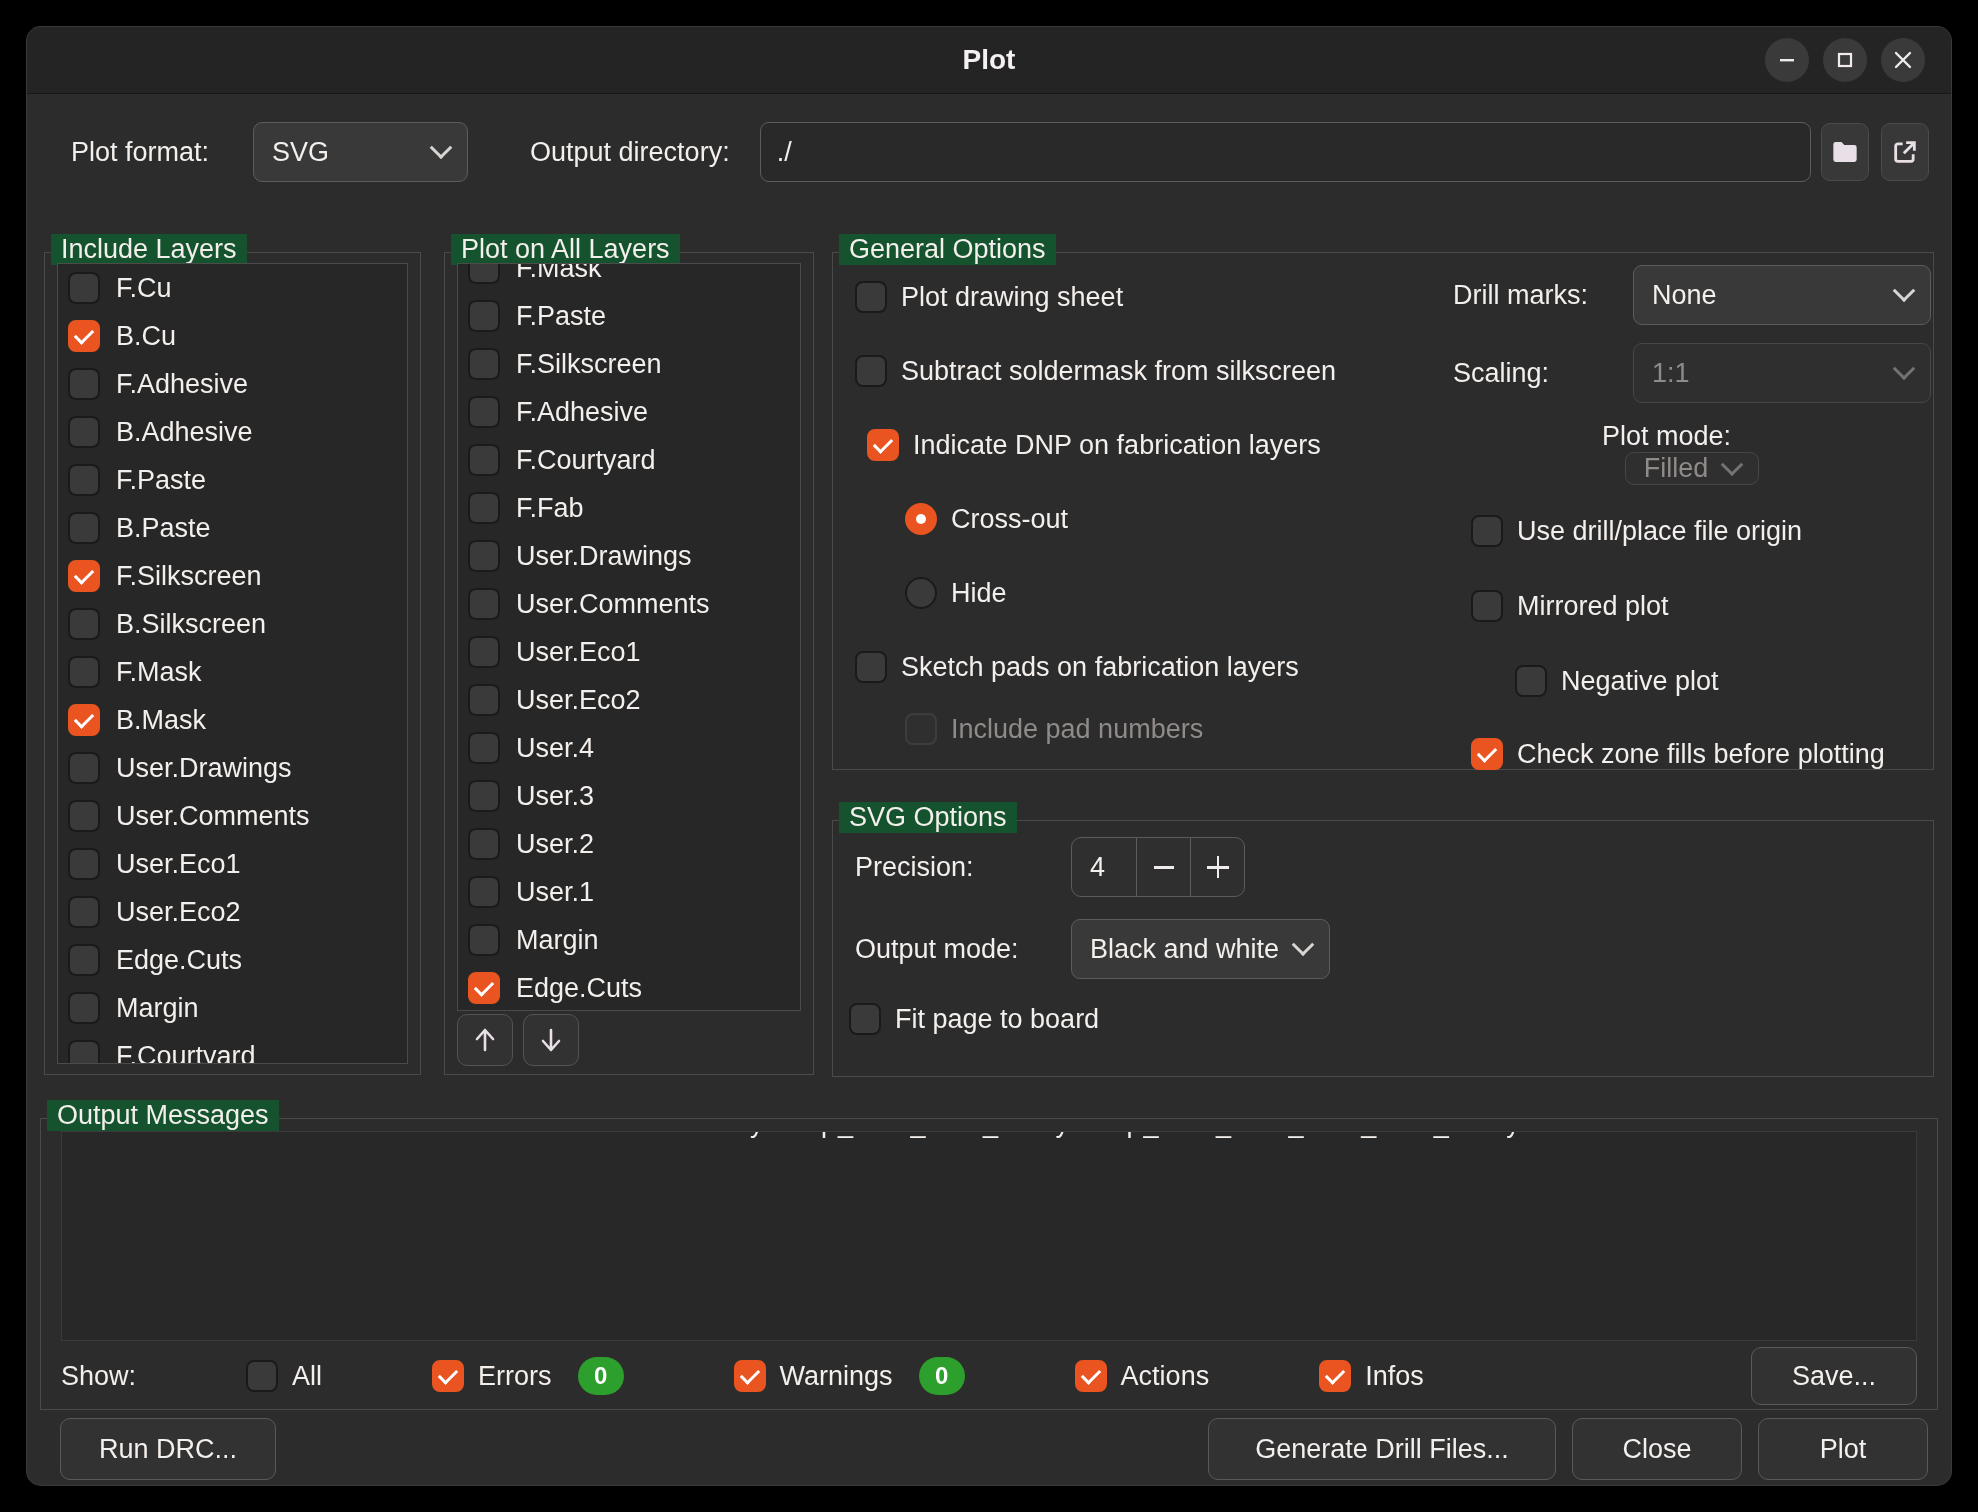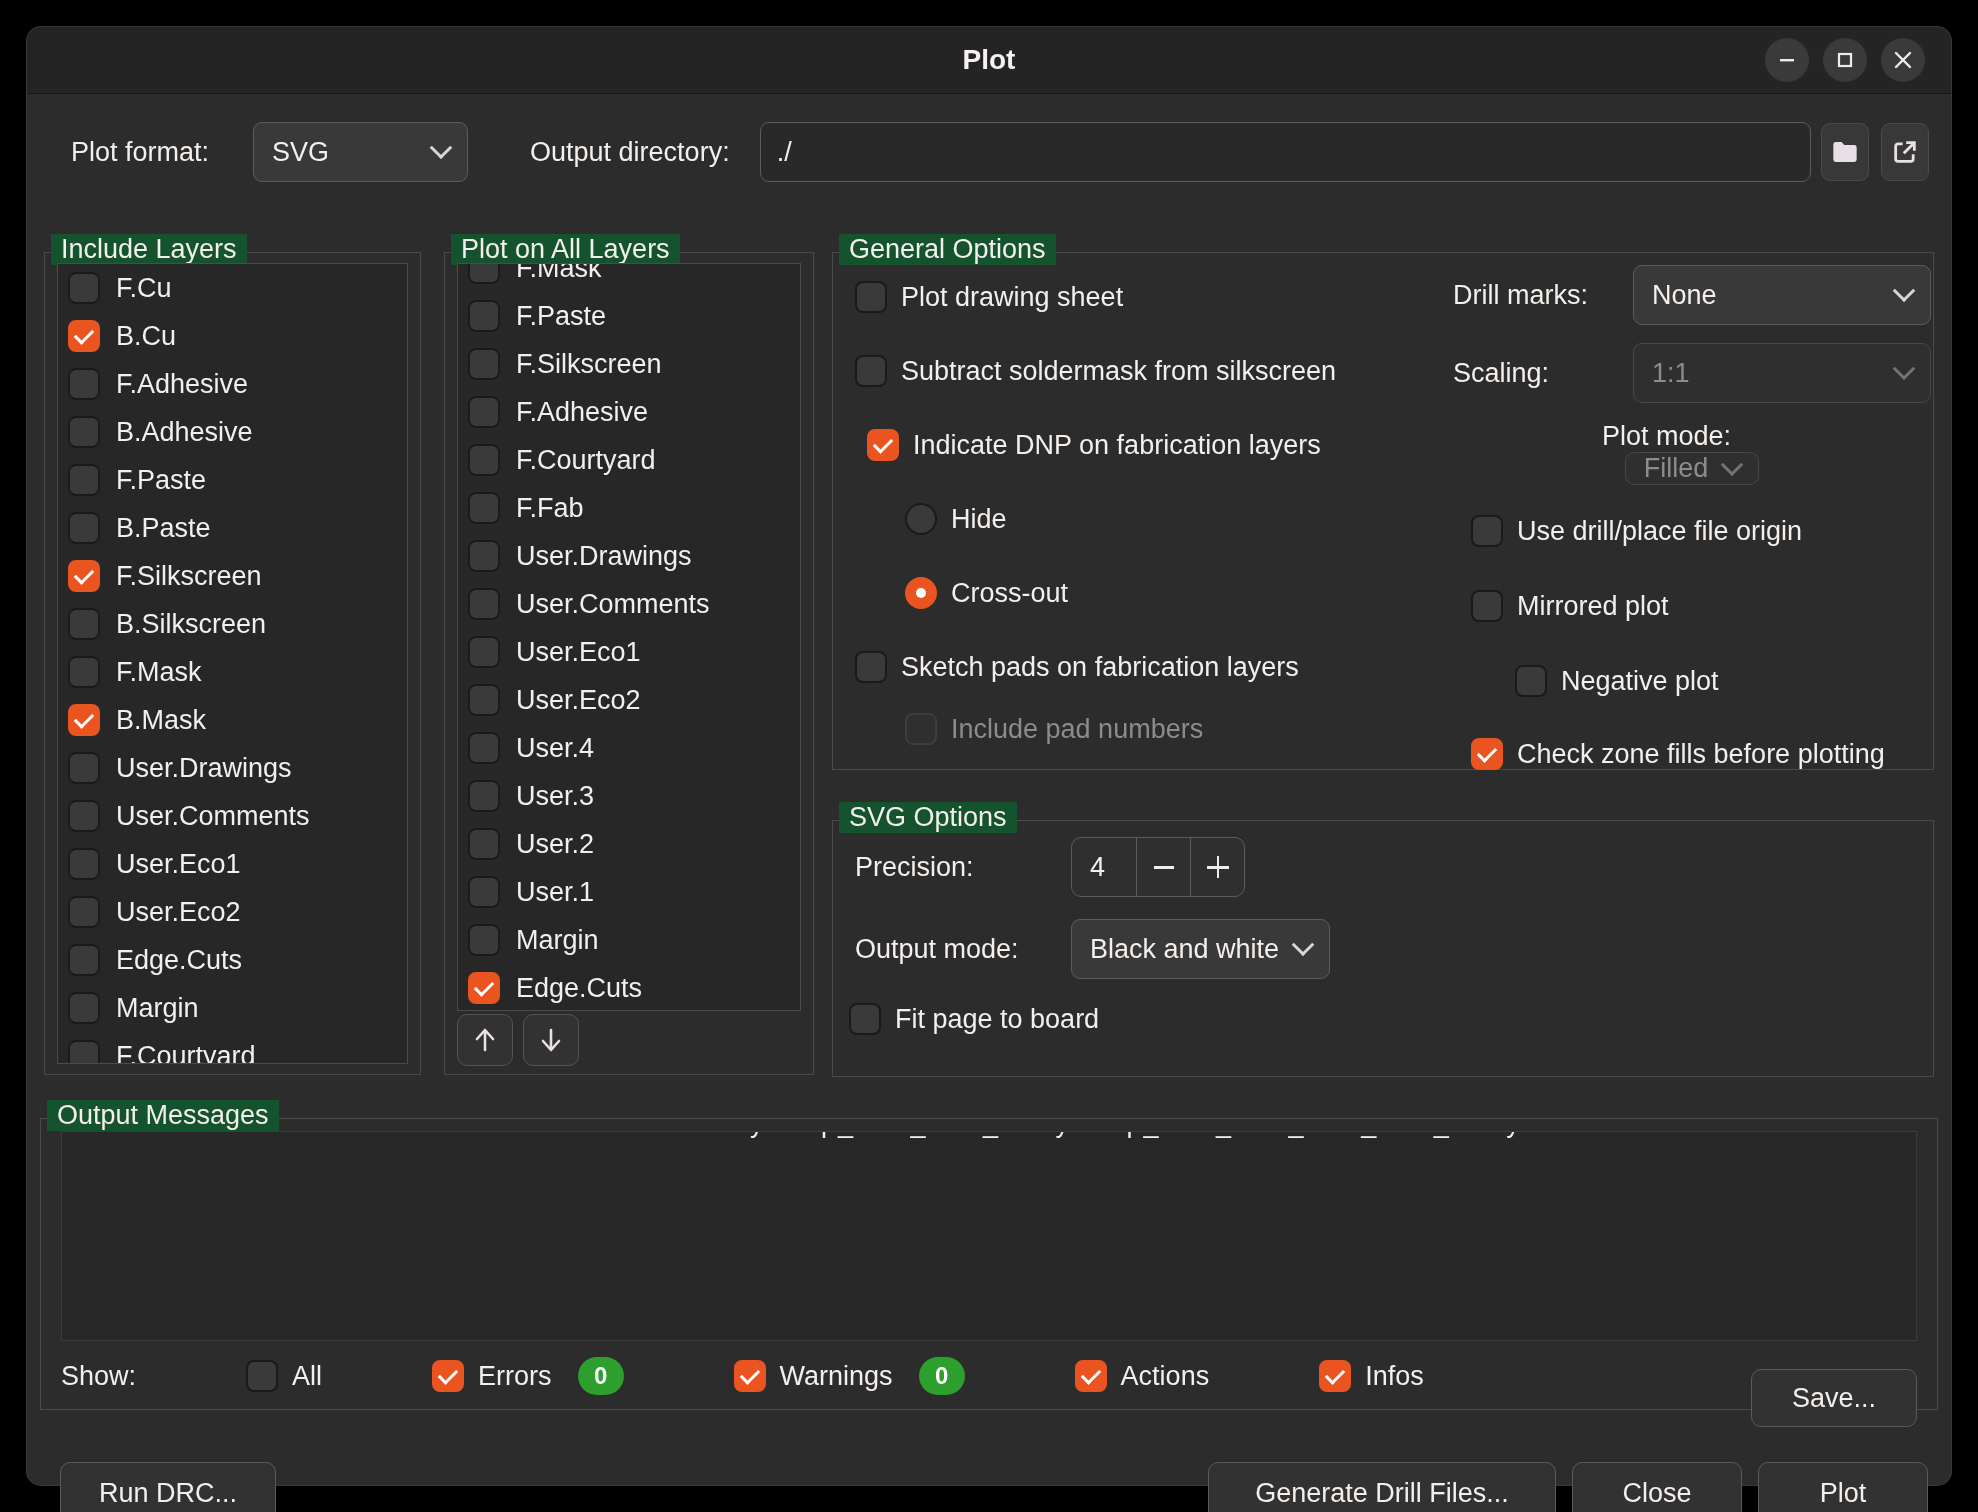--- a/index.html
+++ b/index.html
@@ -36,21 +36,21 @@
   }
   .combo.disabled{background:#302f2f;border-color:#484747;color:#8f8b89;}
   .combo.disabled .chev{border-color:#757272;}
   .entry{
     background:#2a2929;border:1px solid #5d5c5c;border-radius:9px;height:60px;
     display:flex;align-items:center;padding:0 16px;font-size:27px;box-sizing:border-box;
   }
   .btn{
     background:#333232;border:1px solid #5b5a5a;border-radius:10px;height:62px;
     display:flex;align-items:center;justify-content:center;font-size:27px;
-    color:#f3efec;box-sizing:border-box;white-space:nowrap;margin-top:44px;
+    color:#f3efec;box-sizing:border-box;white-space:nowrap;
   }
   .iconbtn{
     width:48px;height:58px;background:#393838;border:1px solid #4c4b4b;border-radius:9px;
     display:flex;align-items:center;justify-content:center;box-sizing:border-box;
   }
   
   .cbrow{display:flex;align-items:center;gap:14px;font-size:27px;white-space:nowrap;}
   .cb{
     width:32px;height:32px;border-radius:8px;background:#3b3a3a;
     border:2px solid #1b1a1a;box-sizing:border-box;position:relative;flex:none;
@@ -338,27 +338,27 @@
             <span class="cb"></span>
             <span class="it-label">Subtract soldermask from silkscreen</span>
           </div>
           <div class="cbrow checked" style="height:36px;margin-bottom:38px;padding-left:12px;">
             <span class="cb"></span>
             <span class="it-label">Indicate DNP on fabrication layers</span>
           </div>
         </div>
       <div style="margin-left:50px;">
 
-      <div class="cbrow radio" style="height:36px;margin-bottom:38px;">
+      <div class="cbrow radio checked" style="height:36px;margin-bottom:38px;">
+            <span class="cb"></span>
+            <span class="it-label">Cross-out</span>
+          </div>
+          <div class="cbrow radio" style="height:36px;margin-bottom:38px;">
             <span class="cb"></span>
             <span class="it-label">Hide</span>
-          </div>
-          <div class="cbrow radio checked" style="height:36px;margin-bottom:38px;">
-            <span class="cb"></span>
-            <span class="it-label">Cross-out</span>
           </div>
         </div>
       <div class="cbrow" style="height:36px;margin-bottom:26px;">
         <span class="cb"></span>
         <span class="it-label">Sketch pads on fabrication layers</span>
       </div>
       <div class="cbrow disabled" style="height:36px;margin-left:50px;">
         <span class="cb"></span>
         <span class="it-label">Include pad numbers</span>
       </div>

